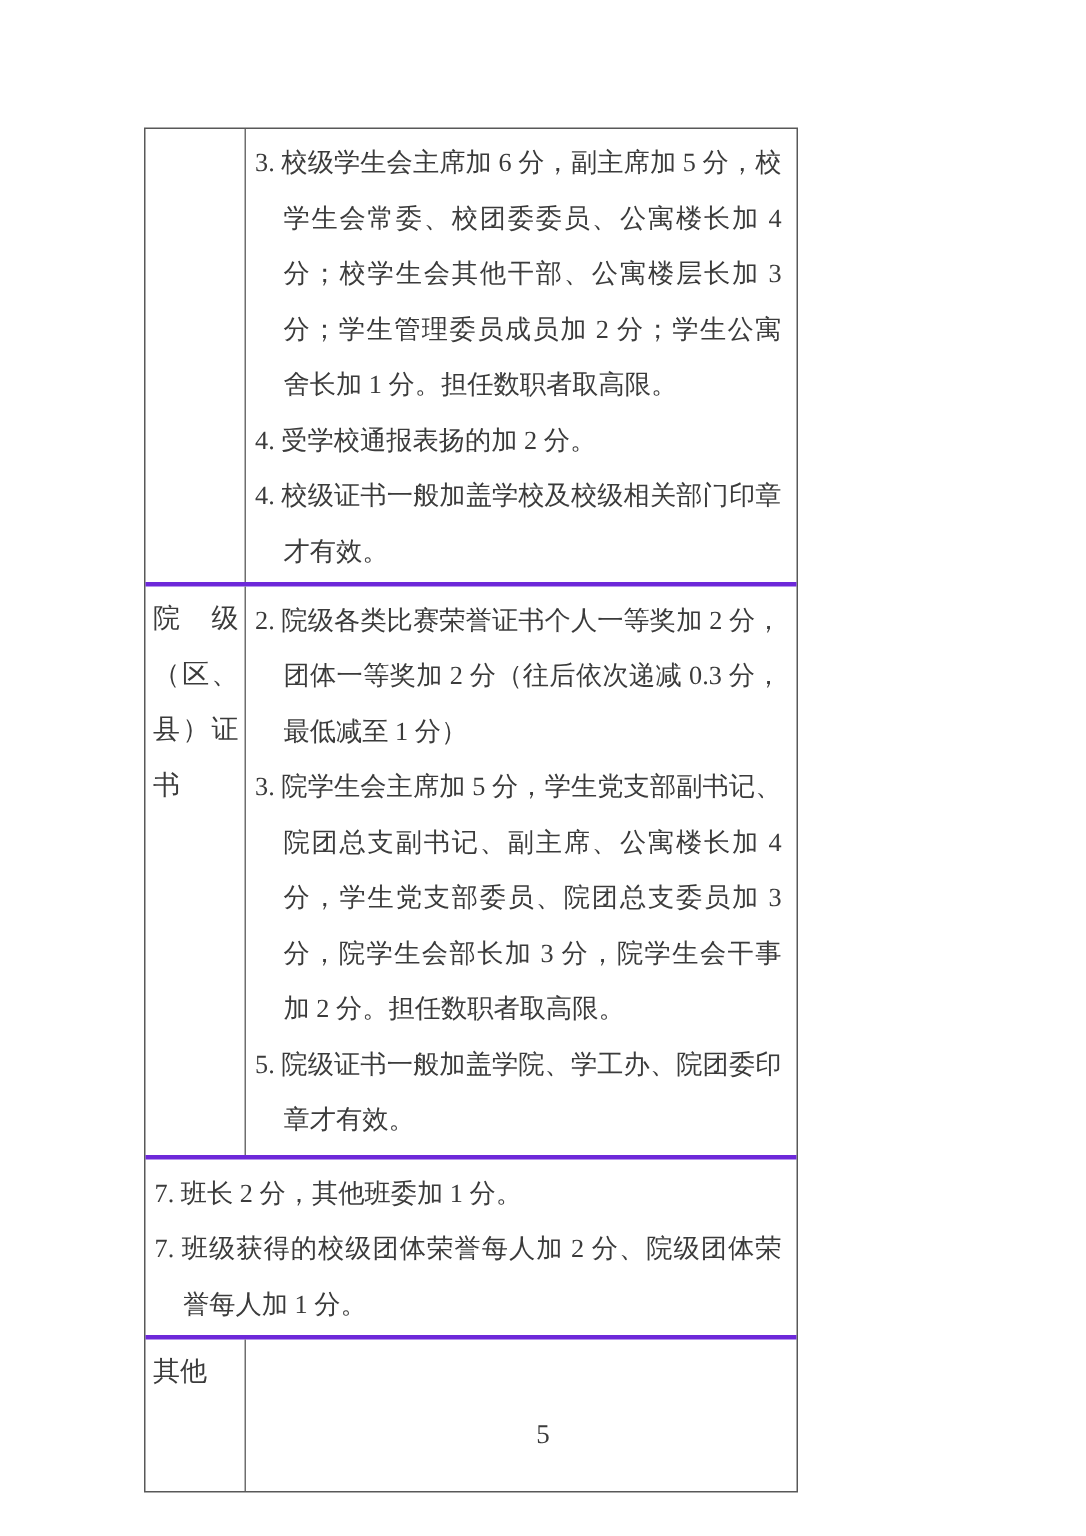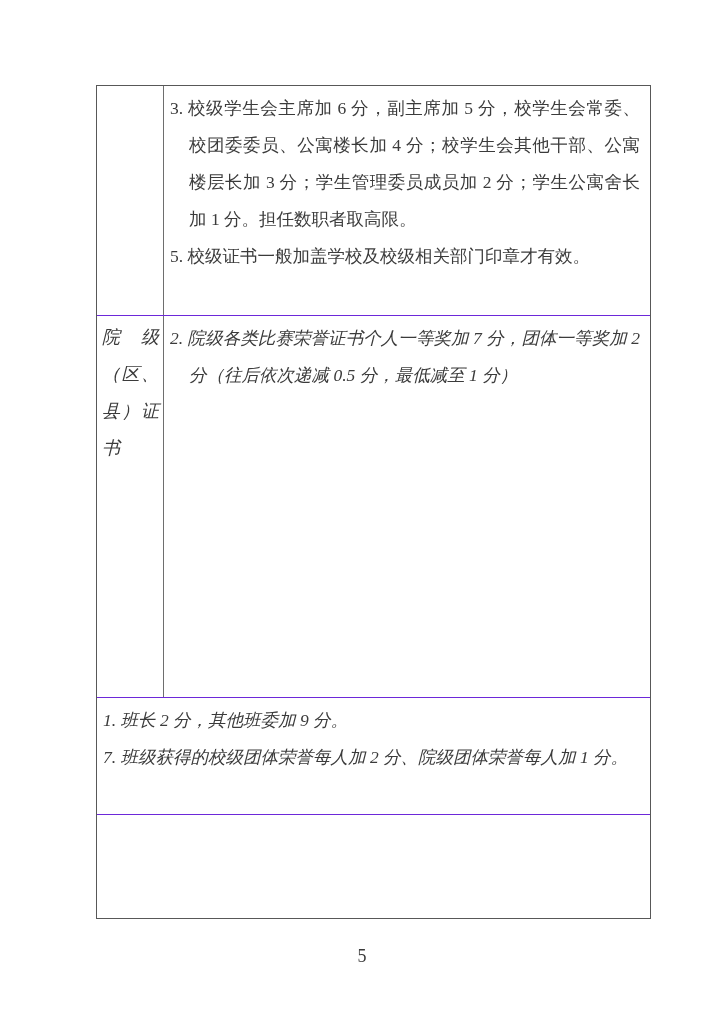--- a/index.html
+++ b/index.html
@@ -13,31 +13,30 @@
     height: 1024px;
     background: #ffffff;
     font-family: "Liberation Serif", "DejaVu Serif", serif;
     color: #3b3b3b;
     overflow: hidden;
   }
   .doc-table {
     position: absolute;
     left: 96px;
     top: 85px;
-    width: 555px;
+    width: 436px;
     border: 1px solid #585858;
     box-sizing: border-box;
   }
   .t-row {
     display: flex;
     box-sizing: border-box;
   }
   .t-row + .t-row {
-    border-top: 1px solid #6d28d9;
-    font-style: italic;
+    border-top: 3px solid #6d28d9;
   }
   .t-row.r0 { min-height: 229px; }
   .t-row.r1 { min-height: 382px; }
   .t-row.r2 { min-height: 117px; }
   .t-row.r3 { min-height: 104px; }
   .t-label {
     width: 67px;
     box-sizing: border-box;
     border-right: 1px solid #6e6e6e;
     padding: 3px 4px 0 5px;
@@ -73,38 +72,42 @@
 <body>
 
 <div class="page">
 
   <div class="doc-table">
 
     <div class="t-row r0">
       <div class="t-label"></div>
       <div class="t-content">
         <p class="item">3. 校级学生会主席加 6 分，副主席加 5 分，校学生会常委、校团委委员、公寓楼长加 4 分；校学生会其他干部、公寓楼层长加 3 分；学生管理委员成员加 2 分；学生公寓舍长加 1 分。担任数职者取高限。</p>
-        <p class="item">5. 校级证书一般加盖学校及校级相关部门印章才有效。</p>
+        <p class="item">4. 受学校通报表扬的加 2 分。</p>
+        <p class="item">4. 校级证书一般加盖学校及校级相关部门印章才有效。</p>
       </div>
     </div>
 
     <div class="t-row r1">
       <div class="t-label">院级（区、县）证书</div>
       <div class="t-content">
-        <p class="item">2. 院级各类比赛荣誉证书个人一等奖加 7 分，团体一等奖加 2 分（往后依次递减 0.5 分，最低减至 1 分）</p>
+        <p class="item">2. 院级各类比赛荣誉证书个人一等奖加 2 分，团体一等奖加 2 分（往后依次递减 0.3 分，最低减至 1 分）</p>
+        <p class="item">3. 院学生会主席加 5 分，学生党支部副书记、院团总支副书记、副主席、公寓楼长加 4 分，学生党支部委员、院团总支委员加 3 分，院学生会部长加 3 分，院学生会干事加 2 分。担任数职者取高限。</p>
+        <p class="item">5. 院级证书一般加盖学院、学工办、院团委印章才有效。</p>
       </div>
     </div>
 
     <div class="t-row r2">
       <div class="t-content">
-        <p class="item">1. 班长 2 分，其他班委加 9 分。</p>
+        <p class="item">7. 班长 2 分，其他班委加 1 分。</p>
         <p class="item">7. 班级获得的校级团体荣誉每人加 2 分、院级团体荣誉每人加 1 分。</p>
       </div>
     </div>
 
     <div class="t-row r3">
+      <div class="t-label">其他</div>
     </div>
 
   </div>
 
   <div class="page-number">5</div>
 
 </div>
 
 </body></html>

